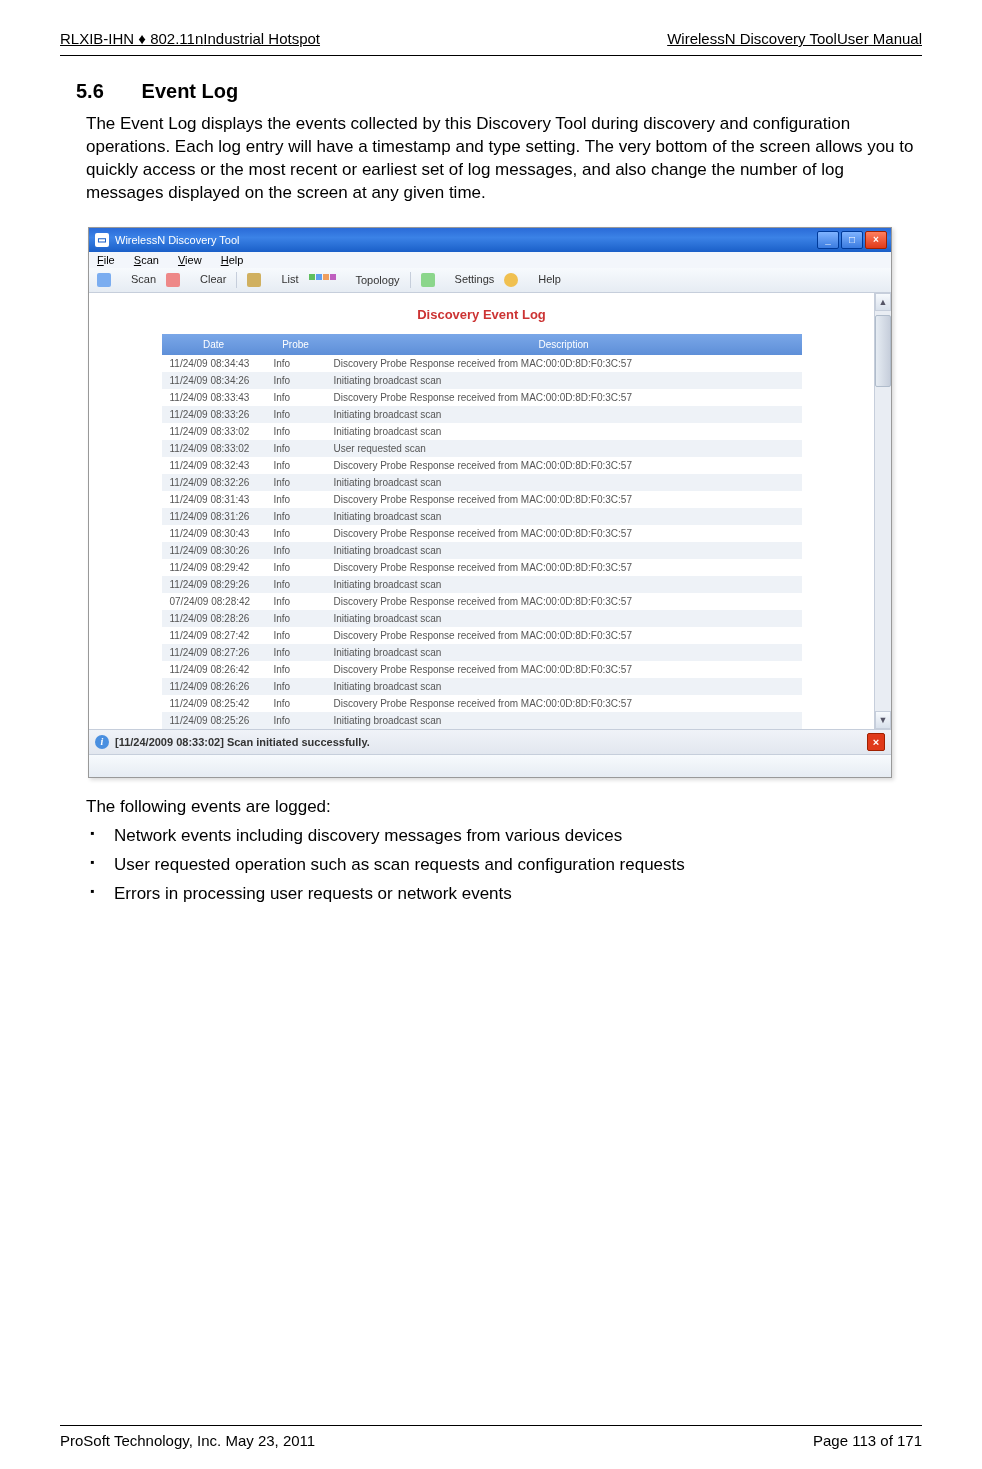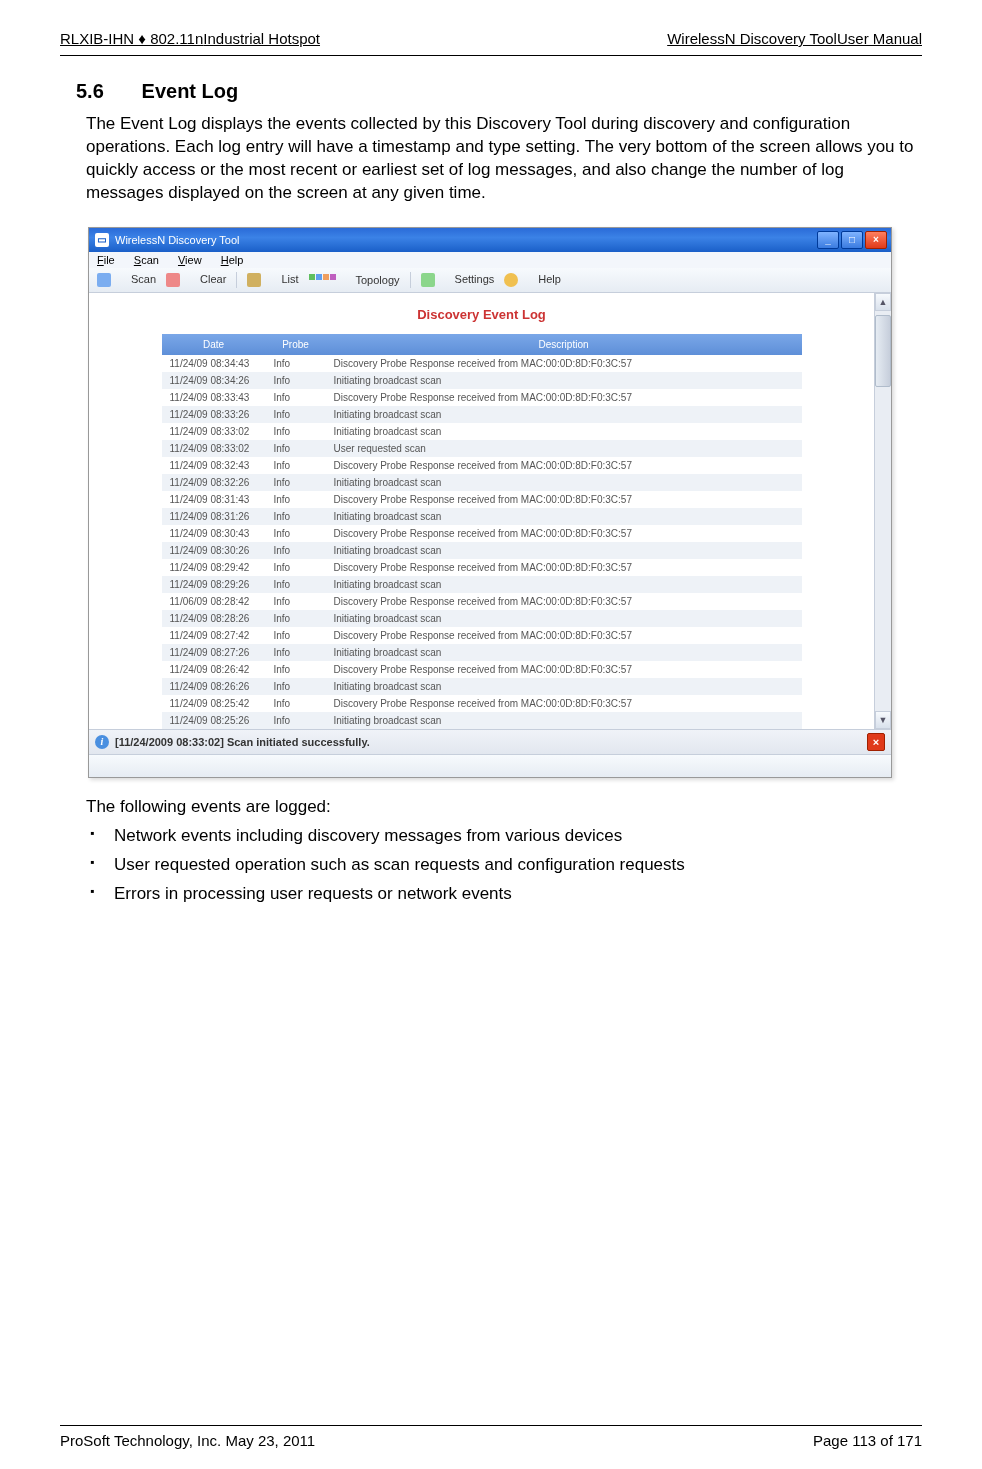--- a/index.html
+++ b/index.html
@@ -309,21 +309,21 @@
                 <td>11/24/09 08:29:42</td>
                 <td>Info</td>
                 <td>Discovery Probe Response received from MAC:00:0D:8D:F0:3C:57</td>
               </tr>
               <tr>
                 <td>11/24/09 08:29:26</td>
                 <td>Info</td>
                 <td>Initiating broadcast scan</td>
               </tr>
               <tr>
-                <td>11/06/09 08:28:42</td>
+                <td>07/24/09 08:28:42</td>
                 <td>Info</td>
                 <td>Discovery Probe Response received from MAC:00:0D:8D:F0:3C:57</td>
               </tr>
               <tr>
                 <td>11/24/09 08:28:26</td>
                 <td>Info</td>
                 <td>Initiating broadcast scan</td>
               </tr>
               <tr>
                 <td>11/24/09 08:27:42</td>

